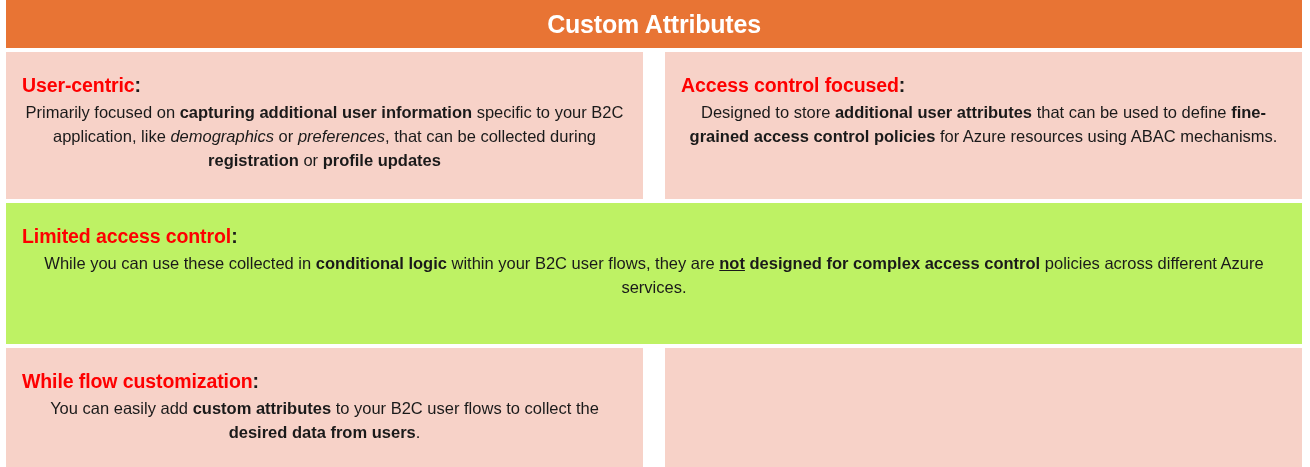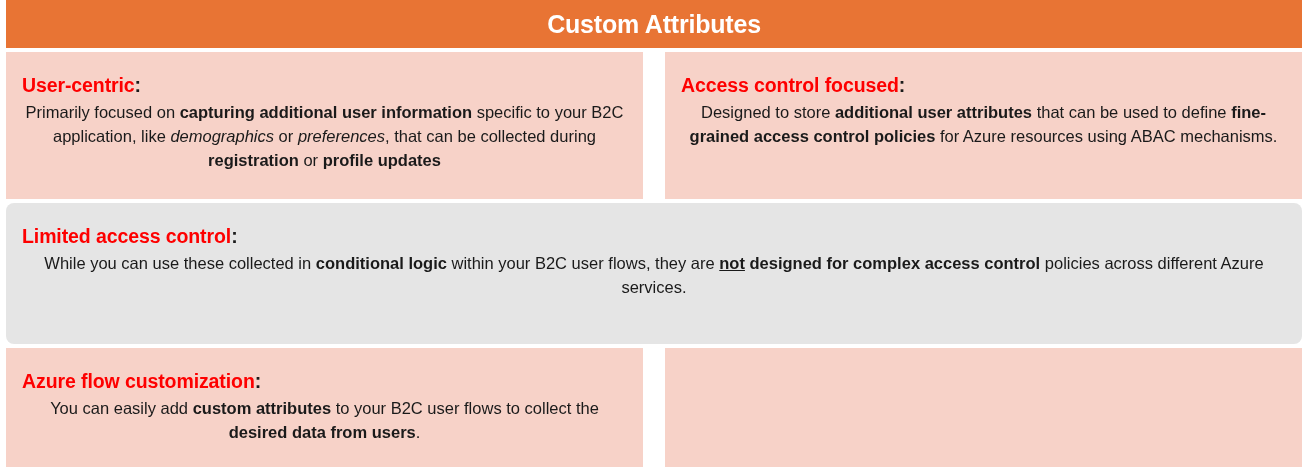--- a/index.html
+++ b/index.html
@@ -64,21 +64,21 @@
   }
 
   .body-cell {
     padding: 20px 16px 10px 16px;
     color: #1a1a1a;
     font-size: 16.5px;
     line-height: 24px;
   }
 
   .tint-dark { background: #f7d2c8; }
-  .tint-light { background: #e5e5e5; border-radius: 8px; }
+  .tint-light { background: #bef264; }
 
   .cell-heading {
     color: #fe0000;
     font-weight: bold;
     font-size: 19.5px;
     line-height: 26px;
     margin: 0 0 2px 0;
     letter-spacing: -0.1px;
   }
   .cell-heading .punct {
@@ -131,21 +131,21 @@
       </p>
       <p class="cell-body"><span>While you can use these collected in </span><b>conditional logic</b><span> within your B2C user flows, they are </span><u class="bu">not</u><b> designed for complex access control</b><span> policies across different Azure services.</span></p>
     </div>
   </div>
 
   <div class="spacer"></div>
 
   <div class="row body-row-3">
     <div class="cell body-cell tint-dark">
       <p class="cell-heading">
-        <span>Azure flow customization</span><span class="punct">:</span>
+        <span>While flow customization</span><span class="punct">:</span>
       </p>
       <p class="cell-body"><span>You can easily add </span><b>custom attributes</b><span> to your B2C user flows to collect the </span><b>desired data from users</b><span>.</span></p>
     </div>
     <div class="cell body-cell tint-dark">
     </div>
   </div>
 
 </div>
 
 </body></html>

